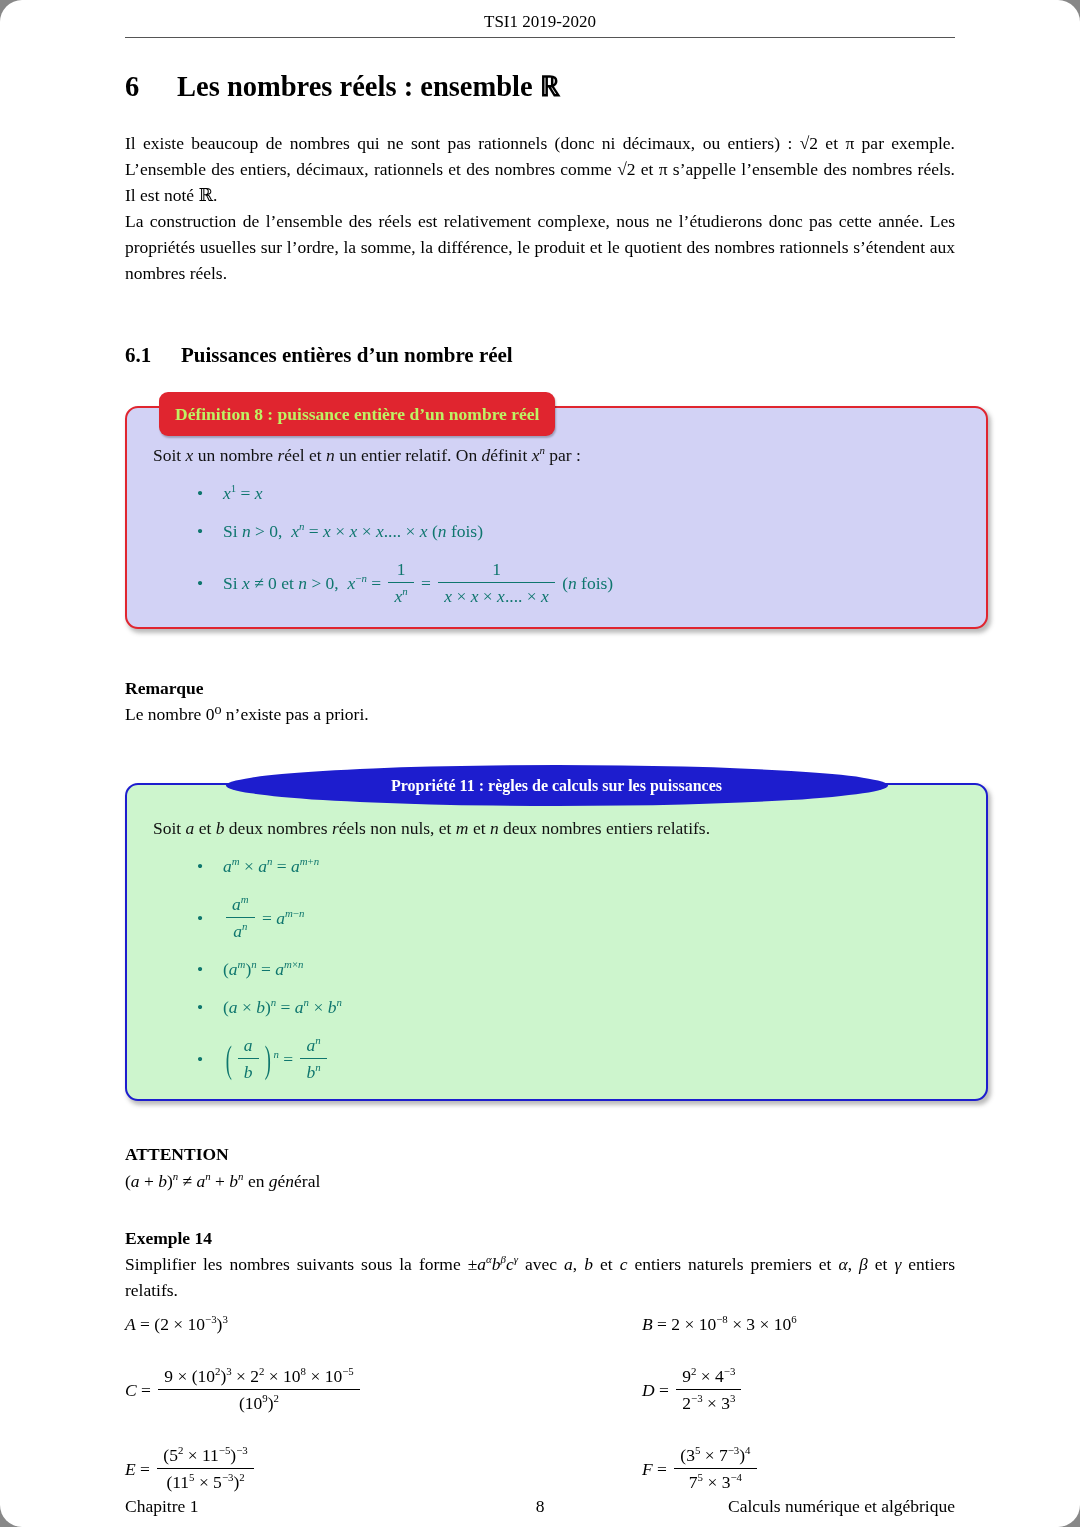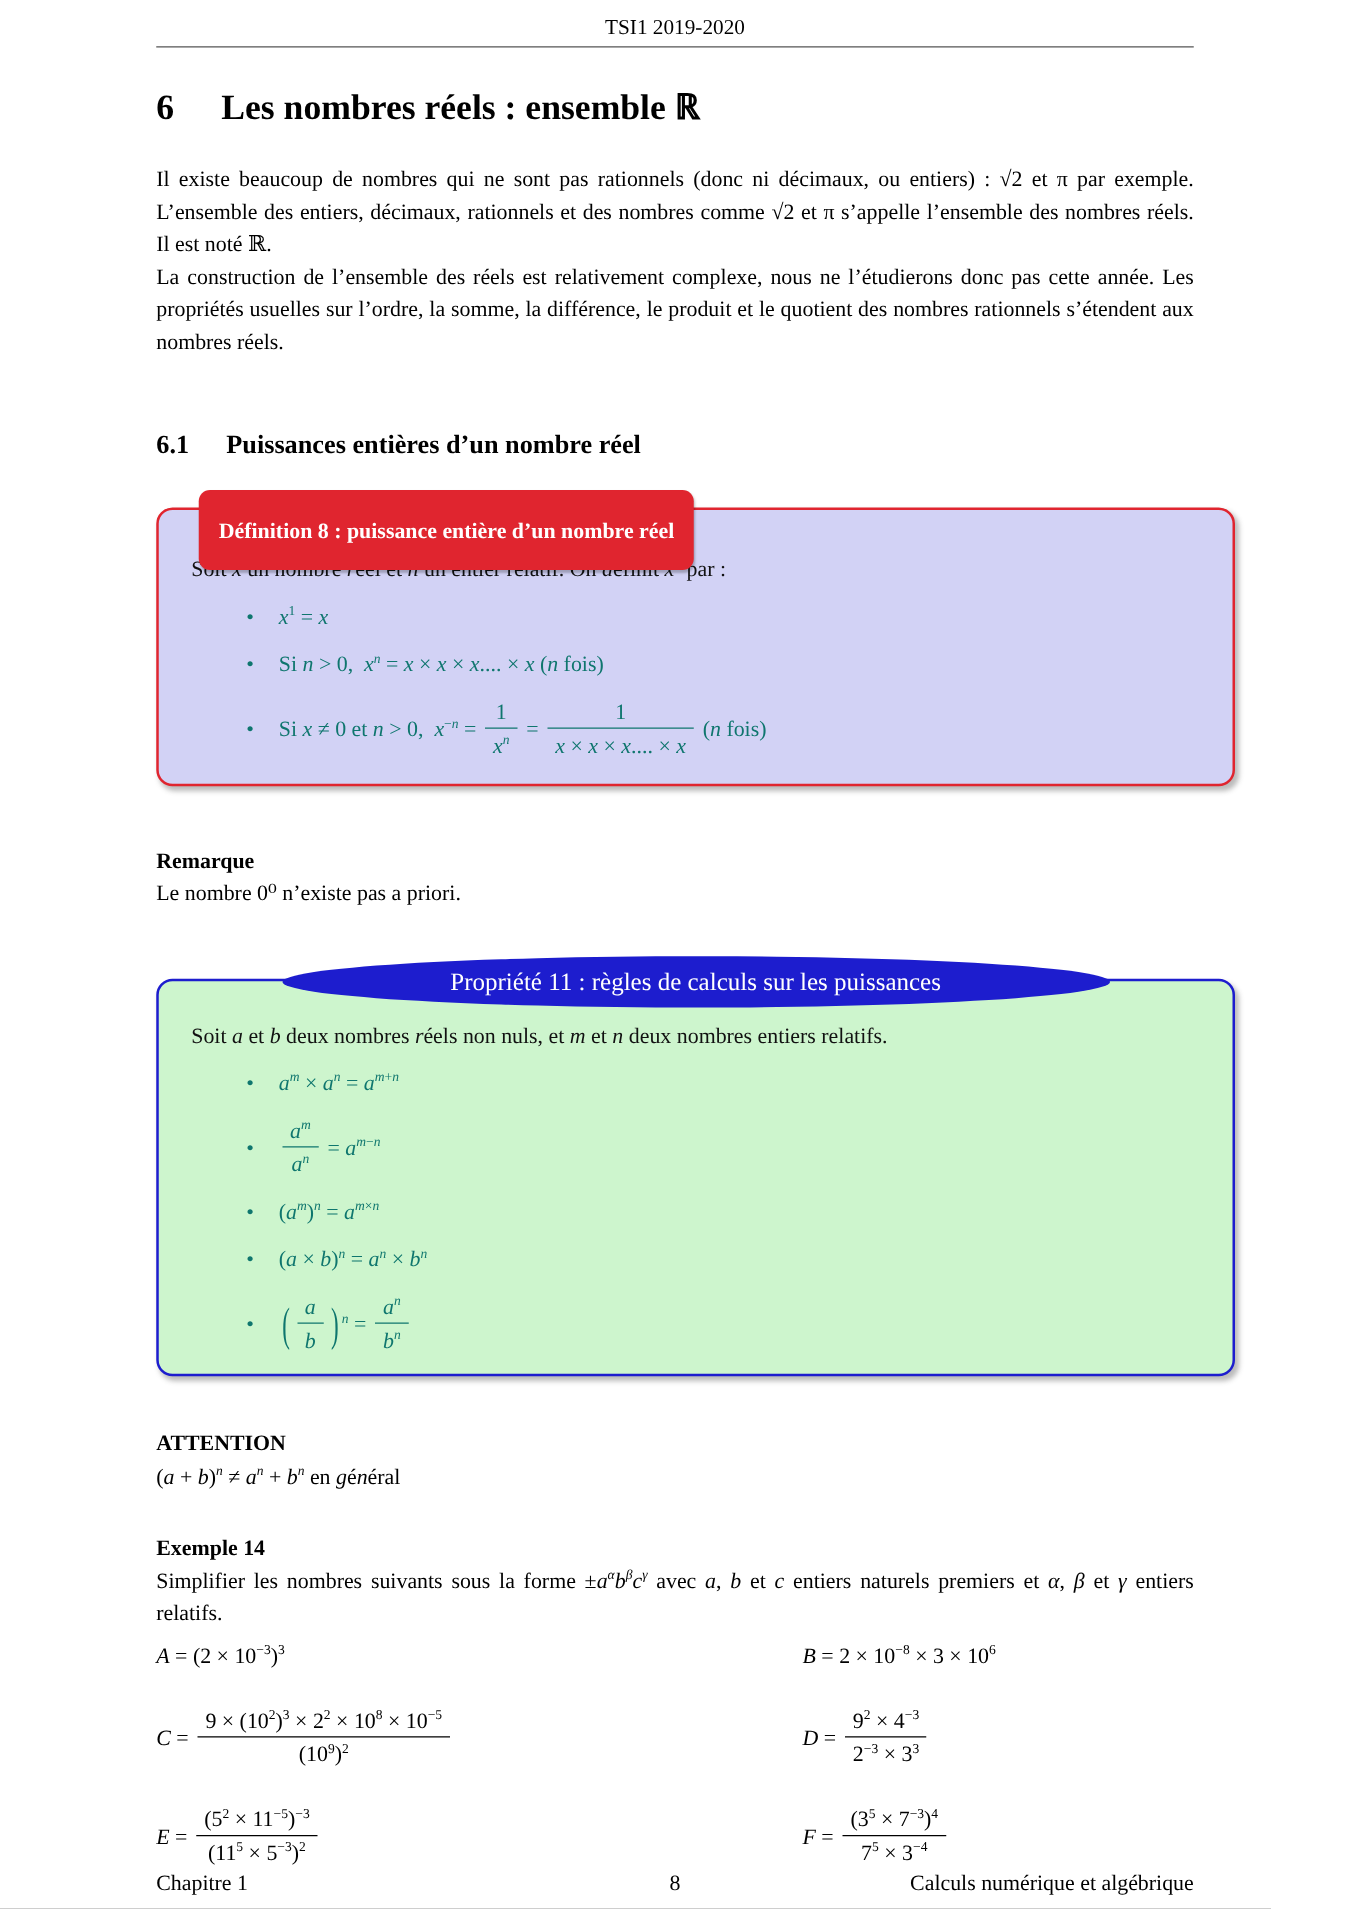--- a/index.html
+++ b/index.html
@@ -5,20 +5,21 @@
   html,body{margin:0;padding:0;background:#888;}
   .page{
     position:relative;
     width:1080px;height:1527px;
     margin:0 auto;
     background:#ffffff;
     color:#000;
     font-family:"Liberation Serif","DejaVu Serif",serif;
     font-size:17.5px;line-height:26px;
     overflow:hidden;
+    border-radius:22px;
   }
   .content{padding:0 125px;}
 
   
   .hdr-title{text-align:center;padding-top:12px;font-size:17px;line-height:20px;}
   .hdr-rule{border:none;border-top:1.6px solid #555;margin:5px 0 0;}
 
   
   h1.section{margin:32px 0 0;font-size:28.5px;line-height:34px;font-weight:bold;display:flex;}
   h1.section .num{width:52px;flex:none;}
@@ -33,37 +34,37 @@
   .defbox{
     margin-top:38px;
     background:var(--def-bg,#d2d2f5);
     border:2.6px solid var(--def-accent,#e0252f);
     padding:34px 26px 18px;
     box-sizing:border-box;
   }
   .def-badge{
     position:absolute;top:-16px;left:32px;
     background:var(--def-accent,#e0252f);
-    color:#ffffff;font-weight:bold;font-size:17.5px;line-height:24px;
-    padding:20px 16px;border-radius:9px;
+    color:#bef264;font-weight:bold;font-size:17.5px;line-height:24px;
+    padding:10px 16px;border-radius:9px;
     box-shadow:1px 2px 2px rgba(0,0,0,.25);
     white-space:nowrap;
   }
   .propbox{
     margin-top:56px;
     background:var(--prop-bg,#cdf5cd);
     border:2.8px solid var(--prop-accent,#1d1dce);
     padding:30px 26px 14px;
     box-sizing:border-box;
   }
   .prop-ellipse{
     position:absolute;top:-20px;left:50%;transform:translateX(-50%);
     width:662px;height:41px;border-radius:50%;
     background:var(--prop-accent,#1d1dce);
-    color:#fff;font-weight:normal;font-size:20px;
+    color:#fff;font-weight:bold;font-size:16px;
     display:flex;align-items:center;justify-content:center;
     white-space:nowrap;
   }
   .box-intro{color:#111;}
   .box ul{margin:10px 0 0;padding:0 0 0 44px;list-style:none;color:#0f766e;}
   .box li{margin-top:12px;}
 
   
   .mathline{display:flex;align-items:center;}
   .mathline .mt{white-space:pre;}

